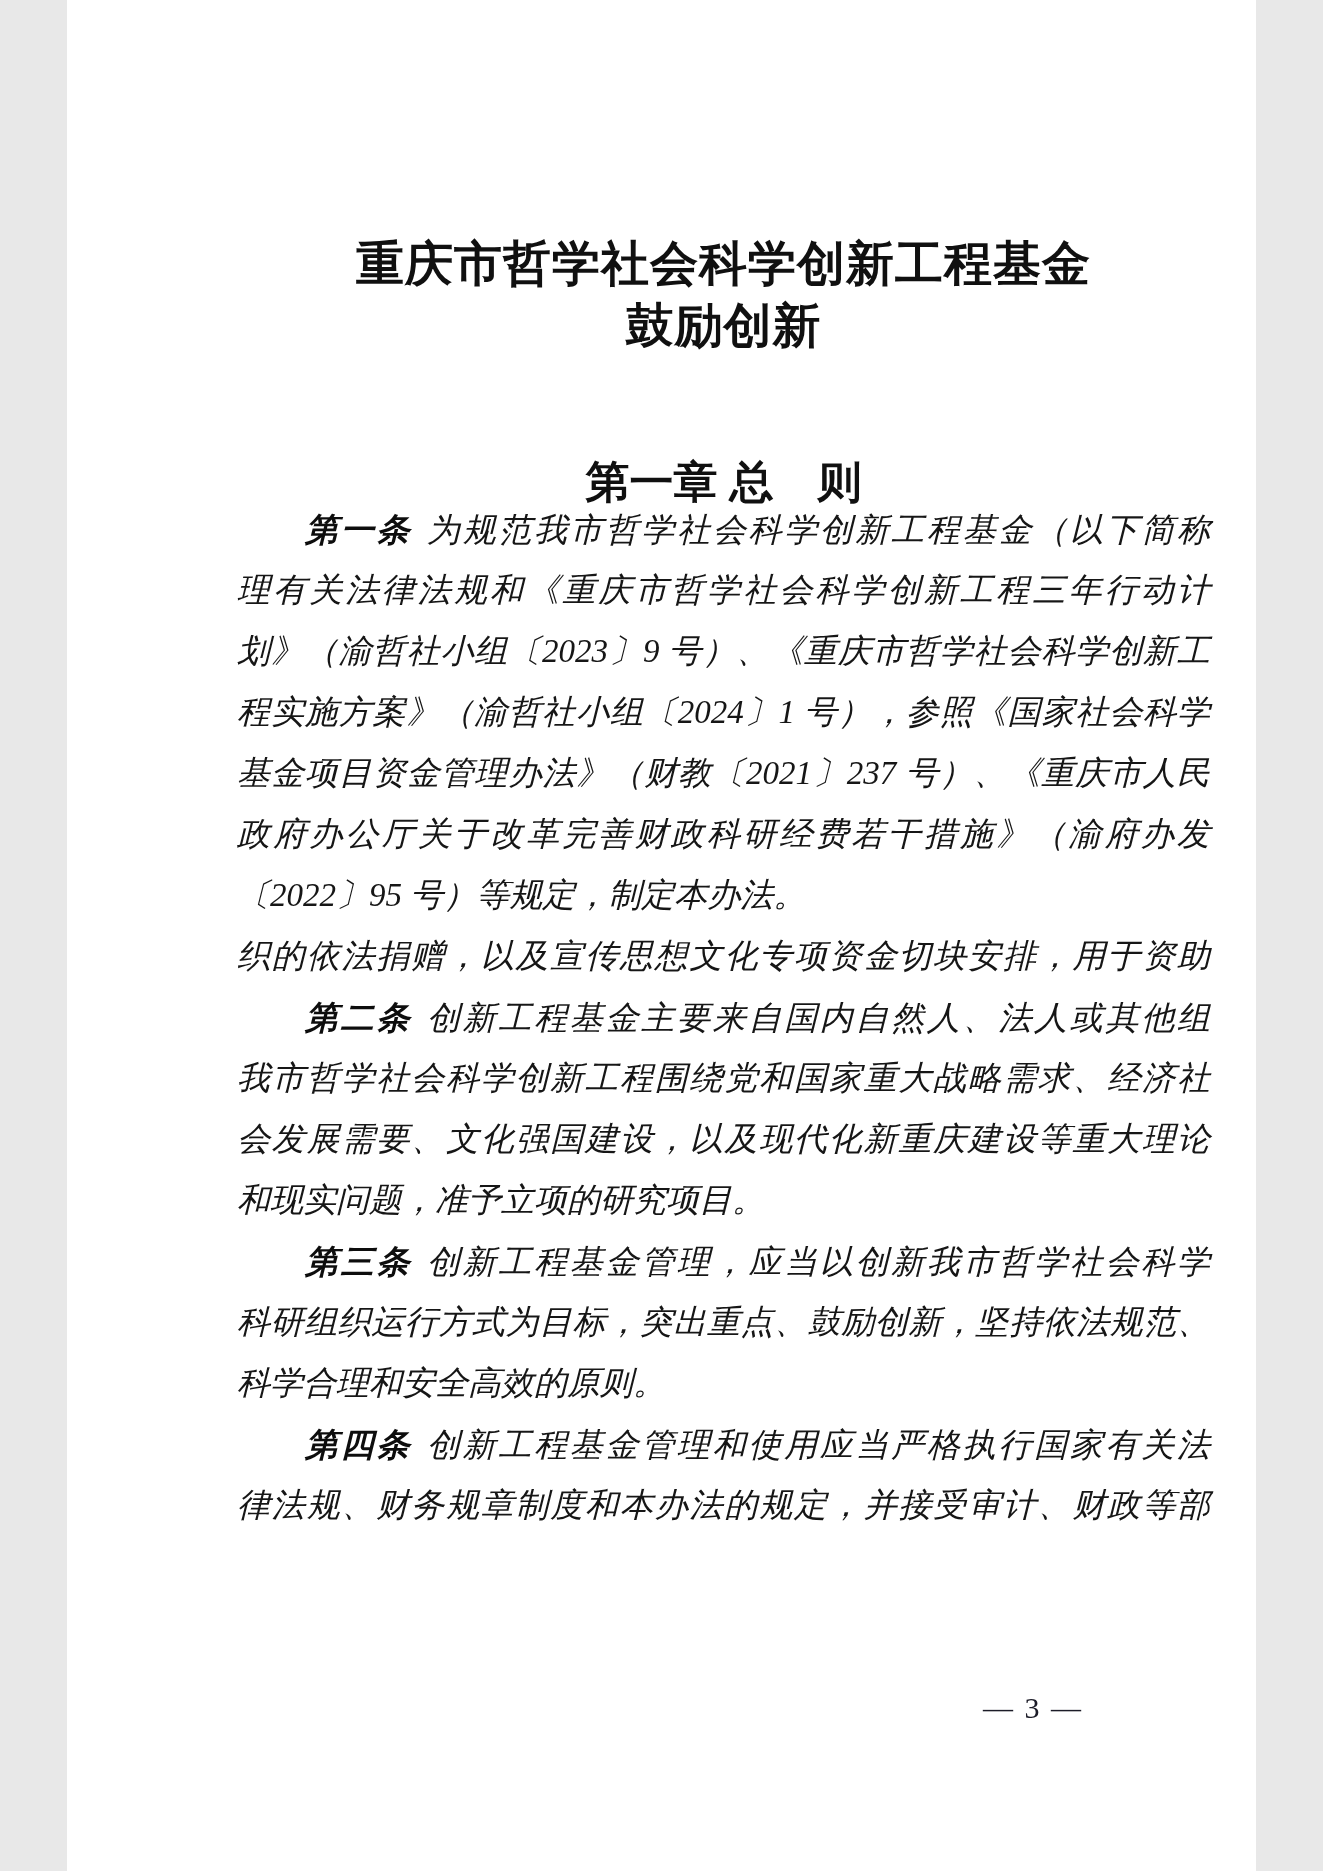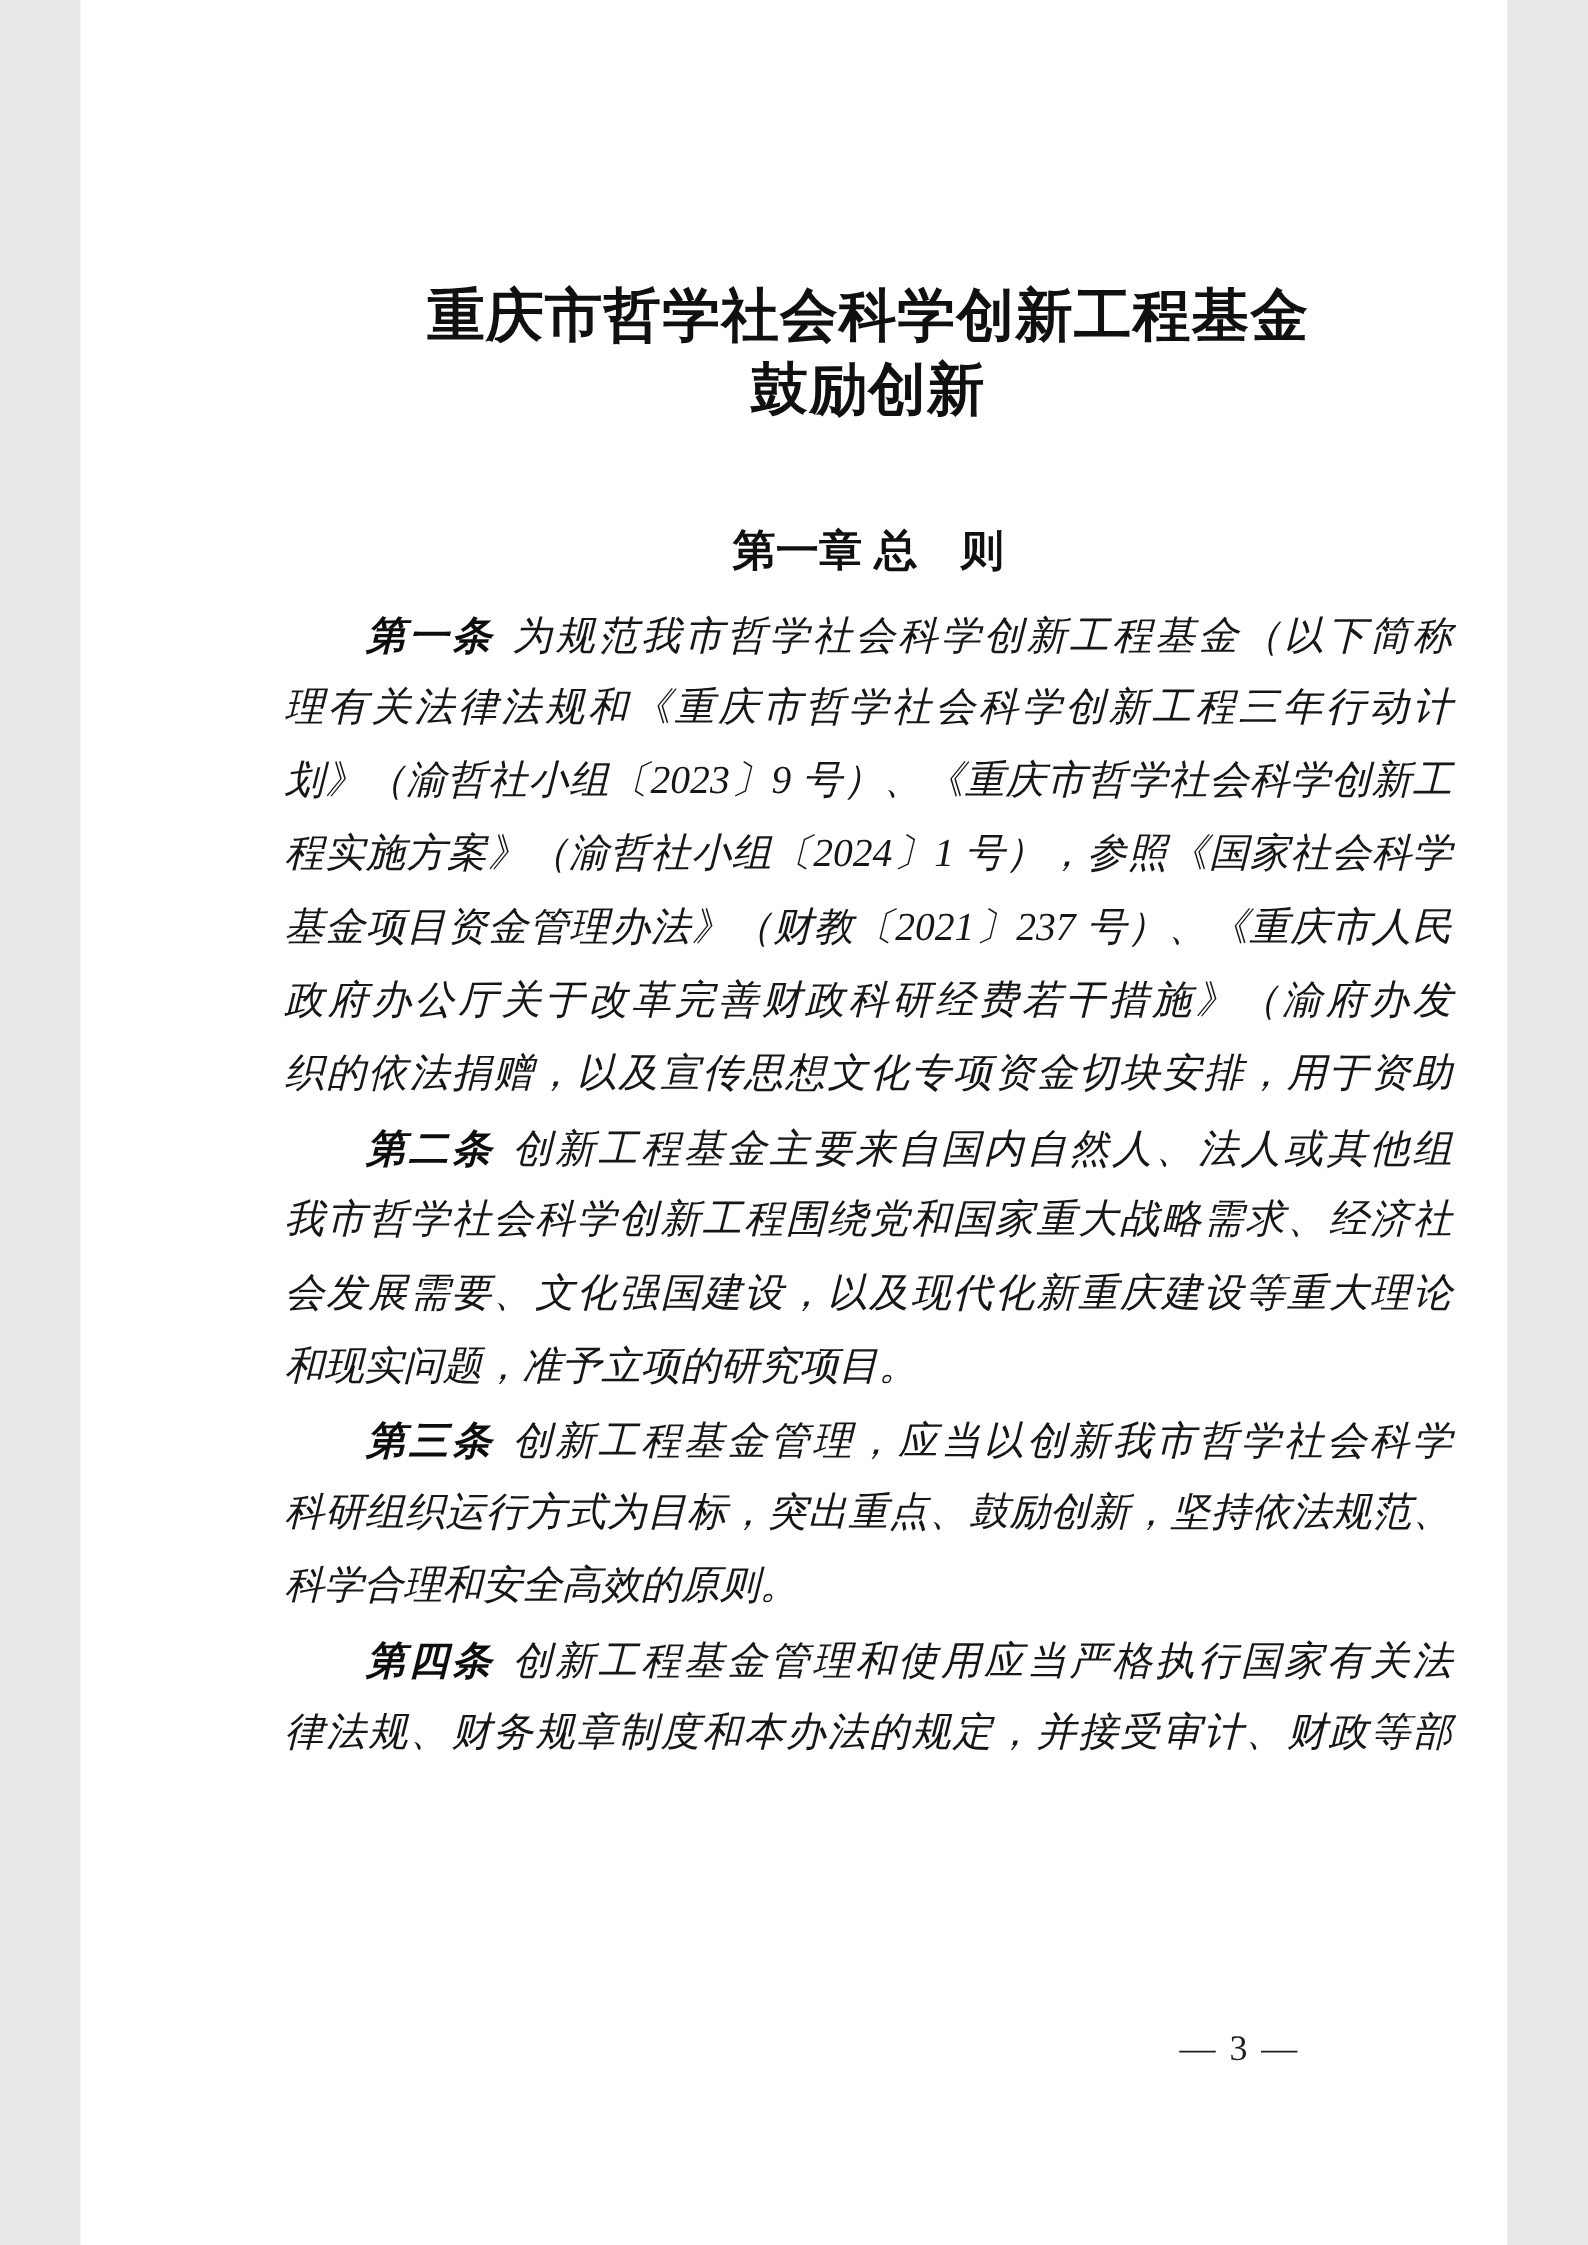--- a/index.html
+++ b/index.html
@@ -21,28 +21,28 @@
     text-align: center;
     font-weight: 700;
     font-size: 48px;
     line-height: 62px;
     letter-spacing: 1px;
     color: #101010;
   }
   .chapter-heading {
     position: absolute;
     left: 170px;
-    top: 428px;
+    top: 451px;
     width: 973px;
     height: 61px;
     line-height: 61px;
     text-align: center;
     font-family: "Liberation Sans", "DejaVu Sans", sans-serif;
     font-weight: 700;
-    font-size: 36px;
+    font-size: 44px;
     color: #101010;
   }
   .doc-body {
     position: absolute;
     left: 170px;
     top: 499px;
     width: 973px;
     font-style: italic;
   }
   .line {
@@ -87,20 +87,21 @@
 
   <div class="chapter-heading">第一章 总　则</div>
 
   <div class="doc-body">
       <div class="line first"><span class="article-label">第一条</span>为规范我市哲学社会科学创新工程基金（以下简称</div>
       <div class="line">理有关法律法规和《重庆市哲学社会科学创新工程三年行动计</div>
       <div class="line">划》（渝哲社小组〔2023〕9 号）、《重庆市哲学社会科学创新工</div>
       <div class="line">程实施方案》（渝哲社小组〔2024〕1 号），参照《国家社会科学</div>
       <div class="line">基金项目资金管理办法》（财教〔2021〕237 号）、《重庆市人民</div>
       <div class="line">政府办公厅关于改革完善财政科研经费若干措施》（渝府办发</div>
+      <div class="line final">〔2022〕95 号）等规定，制定本办法。</div>
       <div class="line">织的依法捐赠，以及宣传思想文化专项资金切块安排，用于资助</div>
       <div class="line first"><span class="article-label">第二条</span>创新工程基金主要来自国内自然人、法人或其他组</div>
       <div class="line">我市哲学社会科学创新工程围绕党和国家重大战略需求、经济社</div>
       <div class="line">会发展需要、文化强国建设，以及现代化新重庆建设等重大理论</div>
       <div class="line final">和现实问题，准予立项的研究项目。</div>
       <div class="line first"><span class="article-label">第三条</span>创新工程基金管理，应当以创新我市哲学社会科学</div>
       <div class="line">科研组织运行方式为目标，突出重点、鼓励创新，坚持依法规范、</div>
       <div class="line final">科学合理和安全高效的原则。</div>
       <div class="line first"><span class="article-label">第四条</span>创新工程基金管理和使用应当严格执行国家有关法</div>
       <div class="line">律法规、财务规章制度和本办法的规定，并接受审计、财政等部</div>

